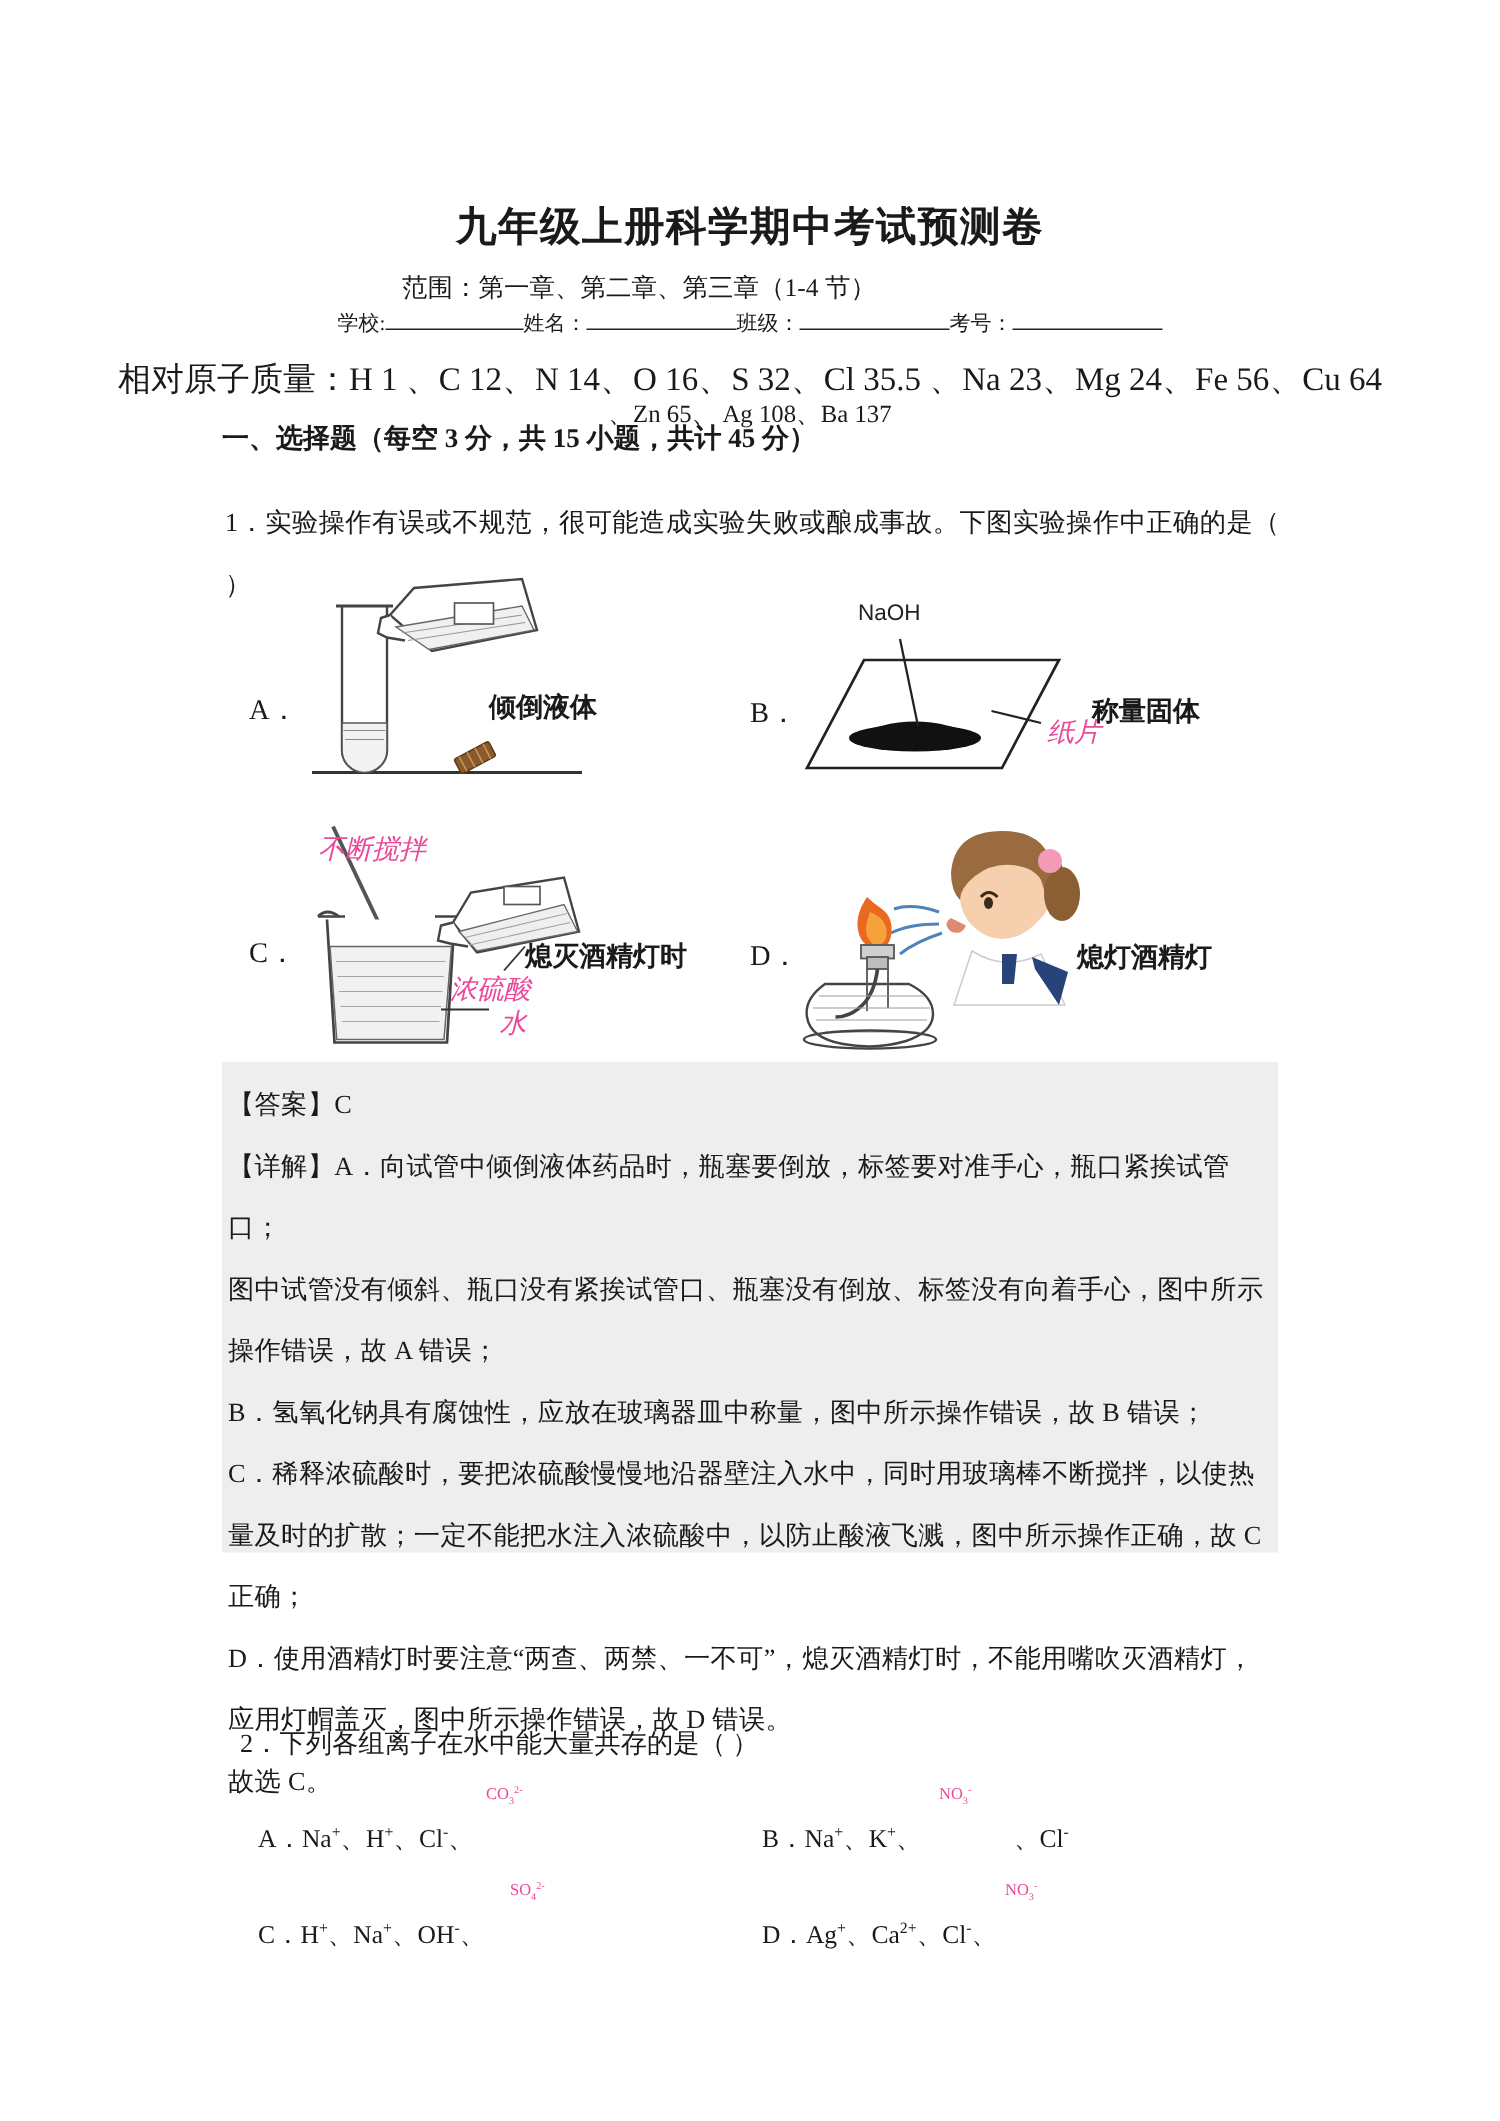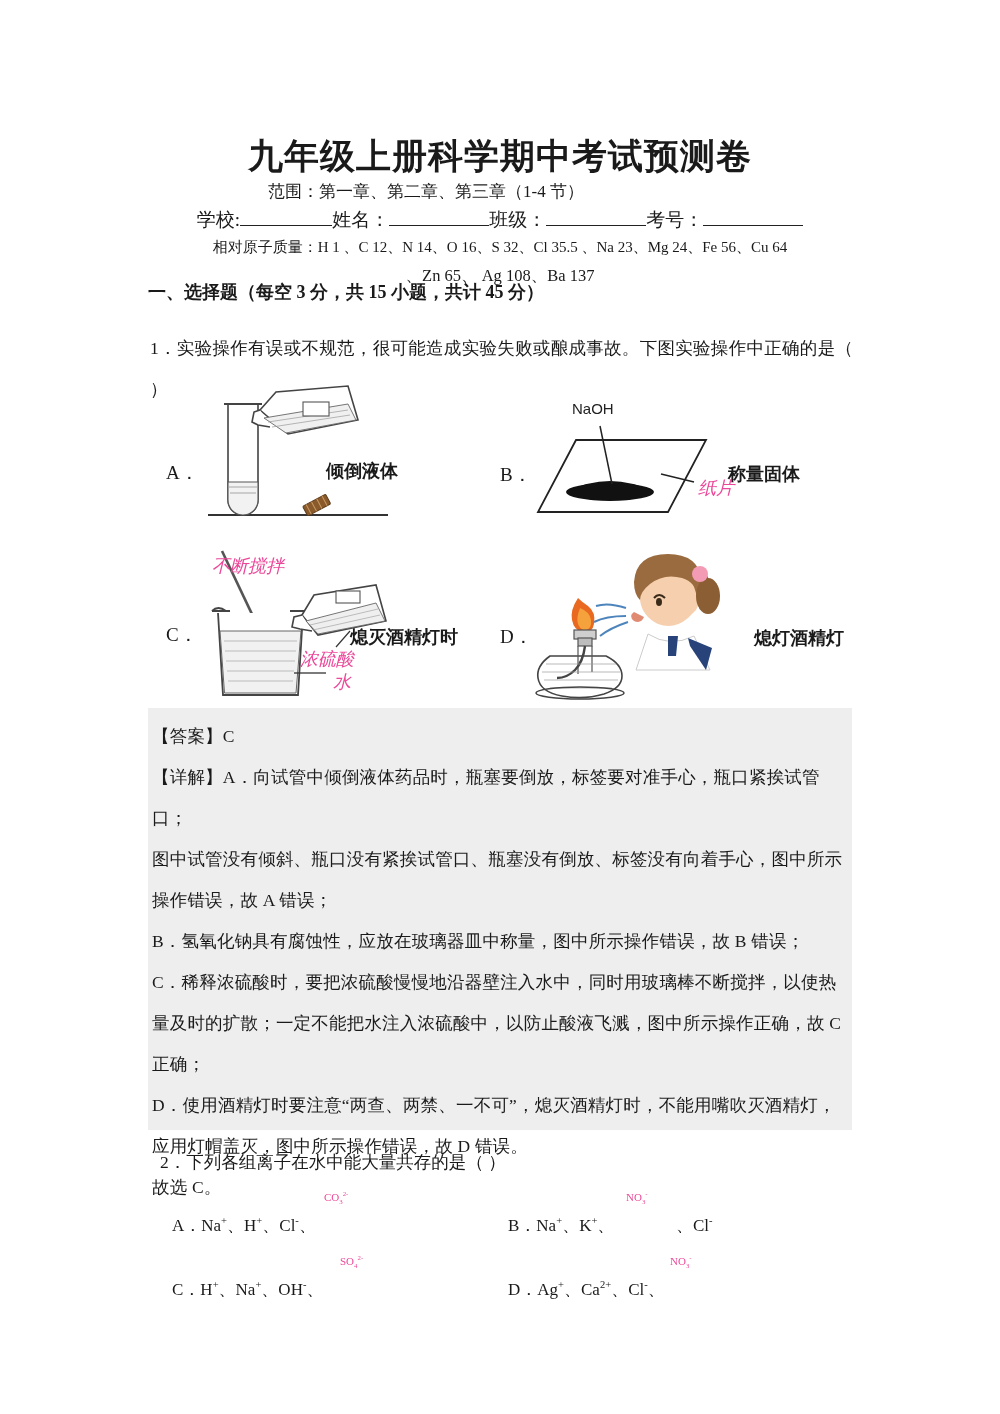--- a/index.html
+++ b/index.html
@@ -21,55 +21,55 @@
     width: 1000px;
     height: 1414px;
   }
 
   
   .doc-title {
     position: absolute;
     left: 0; top: 133px;
     width: 1000px;
     text-align: center;
-    font-size: 35px;
+    font-size: 27px;
     font-weight: bold;
     letter-spacing: 1px;
   }
   .doc-scope {
     position: absolute;
     left: 0; top: 180px;
     width: 852px;
     text-align: center;
     font-size: 17px;
   }
   .form-line {
     position: absolute;
     left: 0; top: 207px;
     width: 1000px;
     text-align: center;
-    font-size: 19px;
+    font-size: 14px;
     white-space: nowrap;
   }
   .form-line .blank {
     display: inline-block;
     border-bottom: 1.3px solid #222;
     vertical-align: baseline;
   }
   .b1 { width: 92px; }
   .b2 { width: 100px; }
   .b3 { width: 100px; }
   .b4 { width: 100px; }
 
   .atomic-line1 {
     position: absolute;
     left: 0; top: 238px;
     width: 1000px;
     text-align: center;
-    font-size: 15px;
+    font-size: 22px;
     white-space: nowrap;
   }
   .atomic-line2 {
     position: absolute;
     left: 0; top: 265px;
     width: 1000px;
     text-align: center;
     font-size: 16.5px;
   }
 
@@ -124,21 +124,21 @@
     font-family: Liberation Sans, sans-serif;
     color: #222;
     white-space: nowrap;
   }
 
   
   .answer-box {
     position: absolute;
     left: 148px; top: 708px;
     width: 704px;
-    height: 422px;
+    height: 327px;
     background: #eeeeee;
   }
   .answer-inner {
     position: absolute;
     left: 4px; top: 8px;
     width: 694px;
     font-size: 17.5px;
     line-height: 41px;
     letter-spacing: 0.2px;
   }
@@ -329,21 +329,21 @@
         <g stroke="#9c9c9c" stroke-width="0.7">
           <line x1="18" y1="112" x2="88" y2="112"></line>
           <line x1="14" y1="120" x2="92" y2="120"></line>
           <line x1="16" y1="128" x2="90" y2="128"></line>
           <line x1="22" y1="136" x2="84" y2="136"></line>
         </g>
 
         <ellipse cx="52" cy="141" rx="44" ry="6" fill="none" stroke="#444" stroke-width="1.6"></ellipse>
       </g>
     </svg>
-    <div class="opt-label" style="left:568px; top:244px;margin-left:36px;">熄灯酒精灯</div>
+    <div class="opt-label" style="left:568px; top:244px;">熄灯酒精灯</div>
   </div>
 
   <div class="answer-box">
     <div class="answer-inner">
       <p class="ans-p"><span>【答案】</span><span>C</span></p>
       <p class="ans-p">【详解】A．向试管中倾倒液体药品时，瓶塞要倒放，标签要对准手心，瓶口紧挨试管口；</p>
       <p class="ans-p">图中试管没有倾斜、瓶口没有紧挨试管口、瓶塞没有倒放、标签没有向着手心，图中所示</p>
       <p class="ans-p">操作错误，故 A 错误；</p>
       <p class="ans-p">B．氢氧化钠具有腐蚀性，应放在玻璃器皿中称量，图中所示操作错误，故 B 错误；</p>
       <p class="ans-p">C．稀释浓硫酸时，要把浓硫酸慢慢地沿器壁注入水中，同时用玻璃棒不断搅拌，以使热</p>

